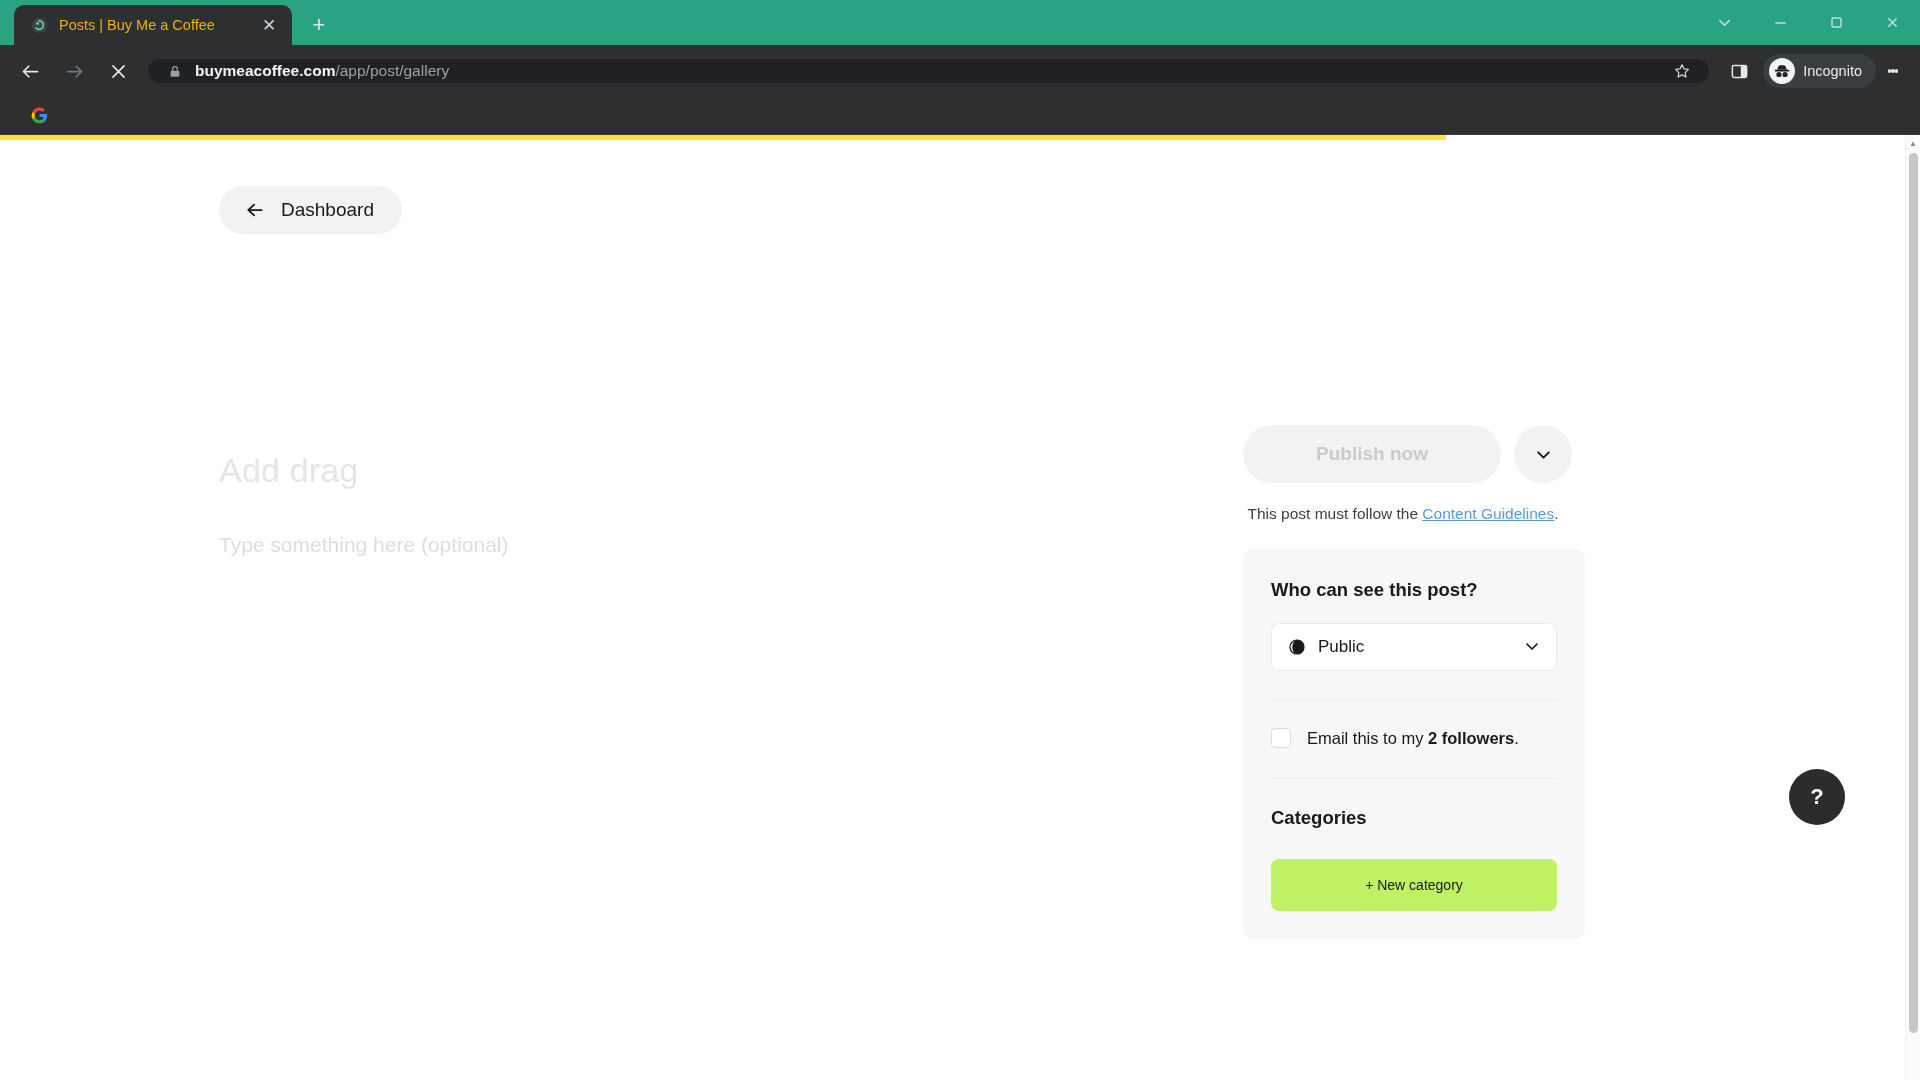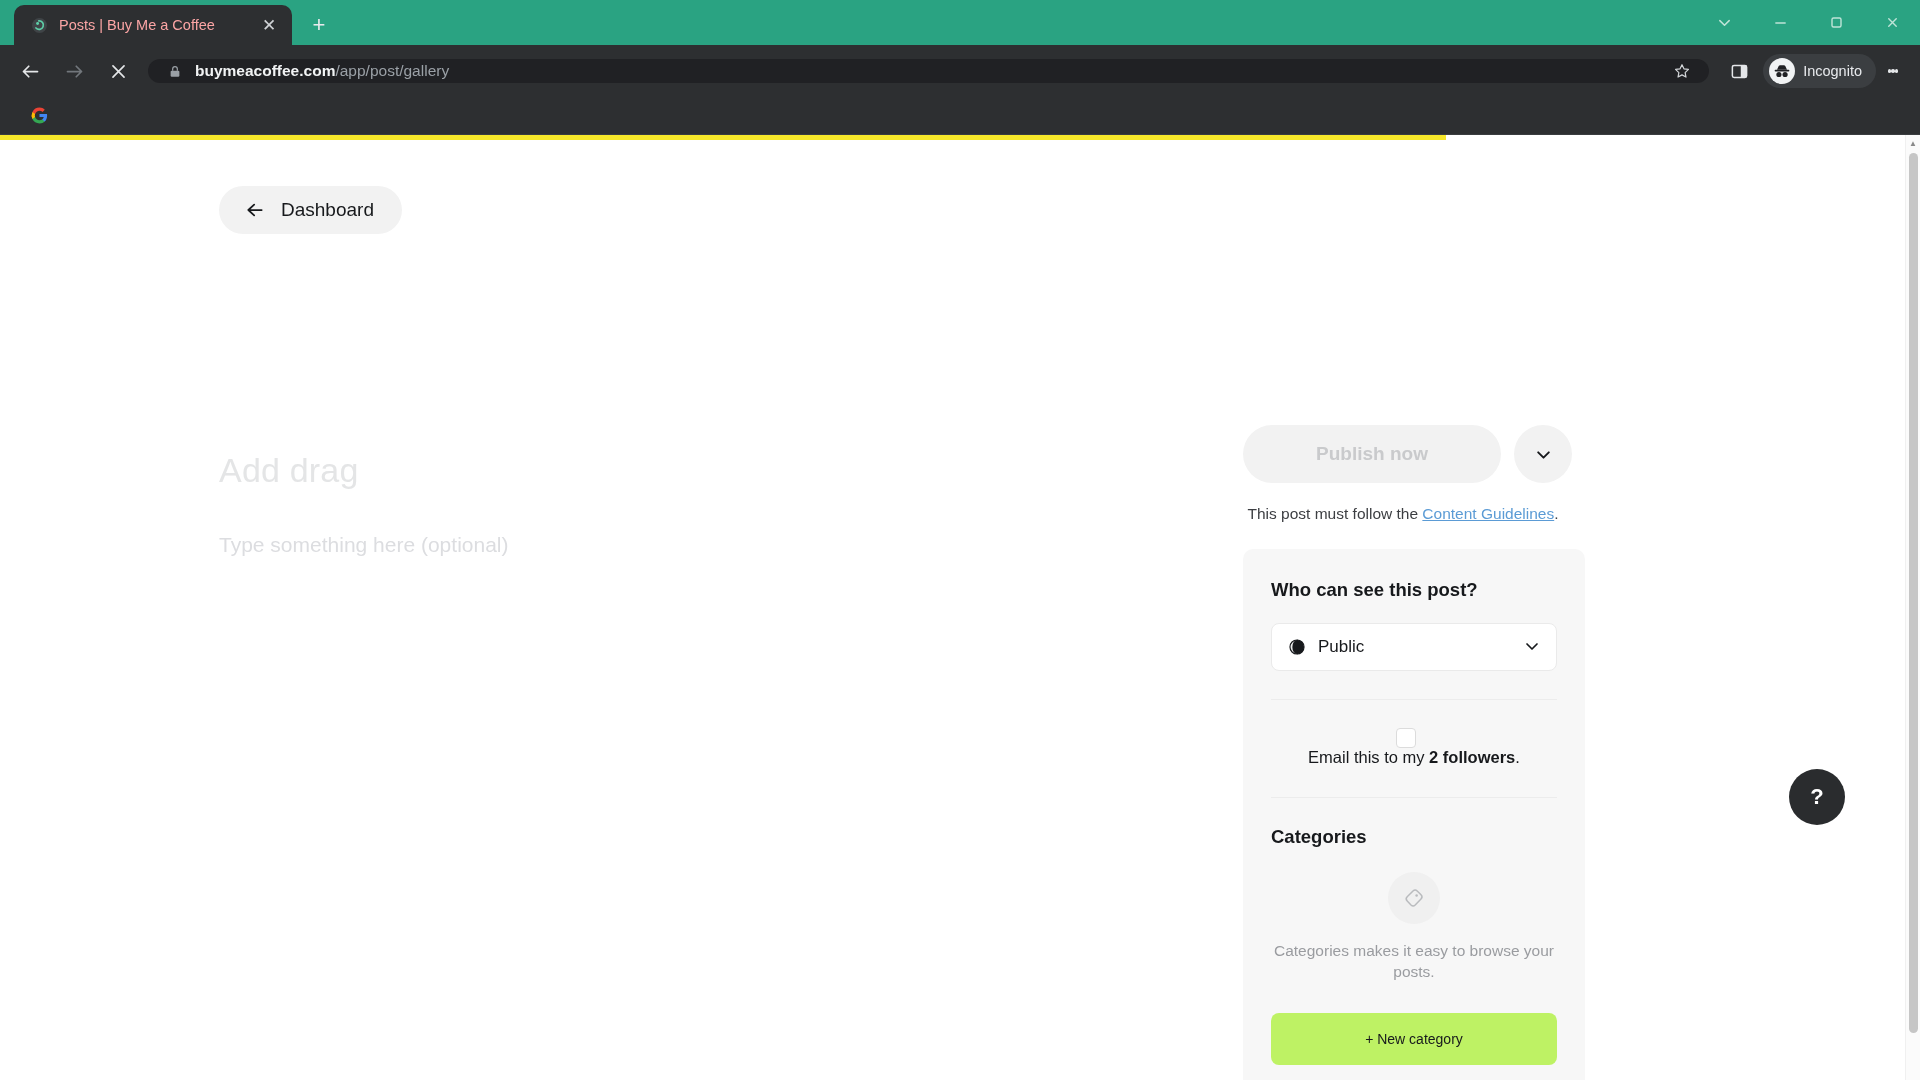--- a/index.html
+++ b/index.html
@@ -24,21 +24,21 @@
     border-radius: 10px 10px 0 0;
     display: flex; align-items: center;
     padding: 0 10px 0 16px;
     position: relative;
   }
   .tab-favicon {
     width: 18px; height: 18px; flex: 0 0 18px; margin-right: 11px;
     display:flex; align-items:center; justify-content:center;
   }
   .tab-title {
-    flex: 1 1 auto; color: #fca5a5; font-size: 14.5px;
+    flex: 1 1 auto; color: #eab308; font-size: 14.5px;
     white-space: nowrap; overflow: hidden; text-overflow: ellipsis;
   }
   .tab-close {
     width: 26px; height: 26px; border-radius: 50%;
     display: flex; align-items: center; justify-content: center;
     color: #cfd2d5; font-size: 17px; line-height: 1; flex: 0 0 26px;
   }
   .newtab {
     width: 34px; height: 34px; margin-left: 10px; margin-bottom: 3px;
     border-radius: 50%; display: flex; align-items: center; justify-content: center;
@@ -169,21 +169,21 @@
   .select {
     height: 48px; background: #ffffff; border: 1px solid #eaeaea; border-radius: 8px;
     display: flex; align-items: center; padding: 0 16px;
   }
   .select-globe { margin-right: 12px; display:flex; }
   .select-val { flex: 1 1 auto; font-size: 17px; color: #17191c; }
   .select-caret { color: #17191c; font-size: 14px; }
 
   .divider { height: 1px; background: #ececec; margin: 28px 0 0 0; }
 
-  .checkrow { display: flex; align-items: center; margin-top: 28px; flex-direction: column; }
+  .checkrow { display: flex; align-items: center; margin-top: 28px; }
   .checkbox {
     width: 20px; height: 20px; border: 1px solid #dcdcdc; border-radius: 4px; background: #fff;
     flex: 0 0 20px; margin-right: 16px;
   }
   .checklabel { font-size: 16.5px; color: #17191c; }
   .checklabel b { font-weight: 700; }
 
   .cat-empty { text-align: center; padding-top: 6px; }
   .cat-icon { width: 52px; height: 52px; border-radius: 50%; background: #f0f0f0;
     display:flex; align-items:center; justify-content:center; margin: 0 auto 16px auto; }
@@ -380,29 +380,20 @@
 
           <div class="checkrow">
             <span class="checkbox"></span>
             <span class="checklabel"><span>Email this to my </span><b>2 followers</b><span>.</span></span>
           </div>
 
           <div class="divider" style="margin-top:30px"></div>
 
           <h3 style="margin-top:28px;margin-bottom:18px">Categories</h3>
 
-          <div class="cat-empty">
-            <div class="cat-icon">
-              <svg width="24" height="24" viewBox="0 0 24 24">
-                <path d="M5.2 10.8 L11 5 a3 3 0 0 1 4.2 0 L19 8.8 a3 3 0 0 1 0 4.2 L13.2 19 a3 3 0 0 1-4.2 0 L5.2 15 a3 3 0 0 1 0-4.2 z" stroke="#b9bbbe" stroke-width="1.5" fill="none"></path>
-                <circle cx="14.6" cy="9.4" r="1.25" fill="#b9bbbe"></circle>
-              </svg>
-            </div>
-            <div class="cat-text">Categories makes it easy to browse your posts.</div>
-          </div>
 
           <div class="newcat-btn">+ New category</div>
         </div>
       </div>
 
       <div class="helpbtn">?</div>
     </div>
 
     <div class="scrollbar">
       <div class="sb-arrow">▲</div>

